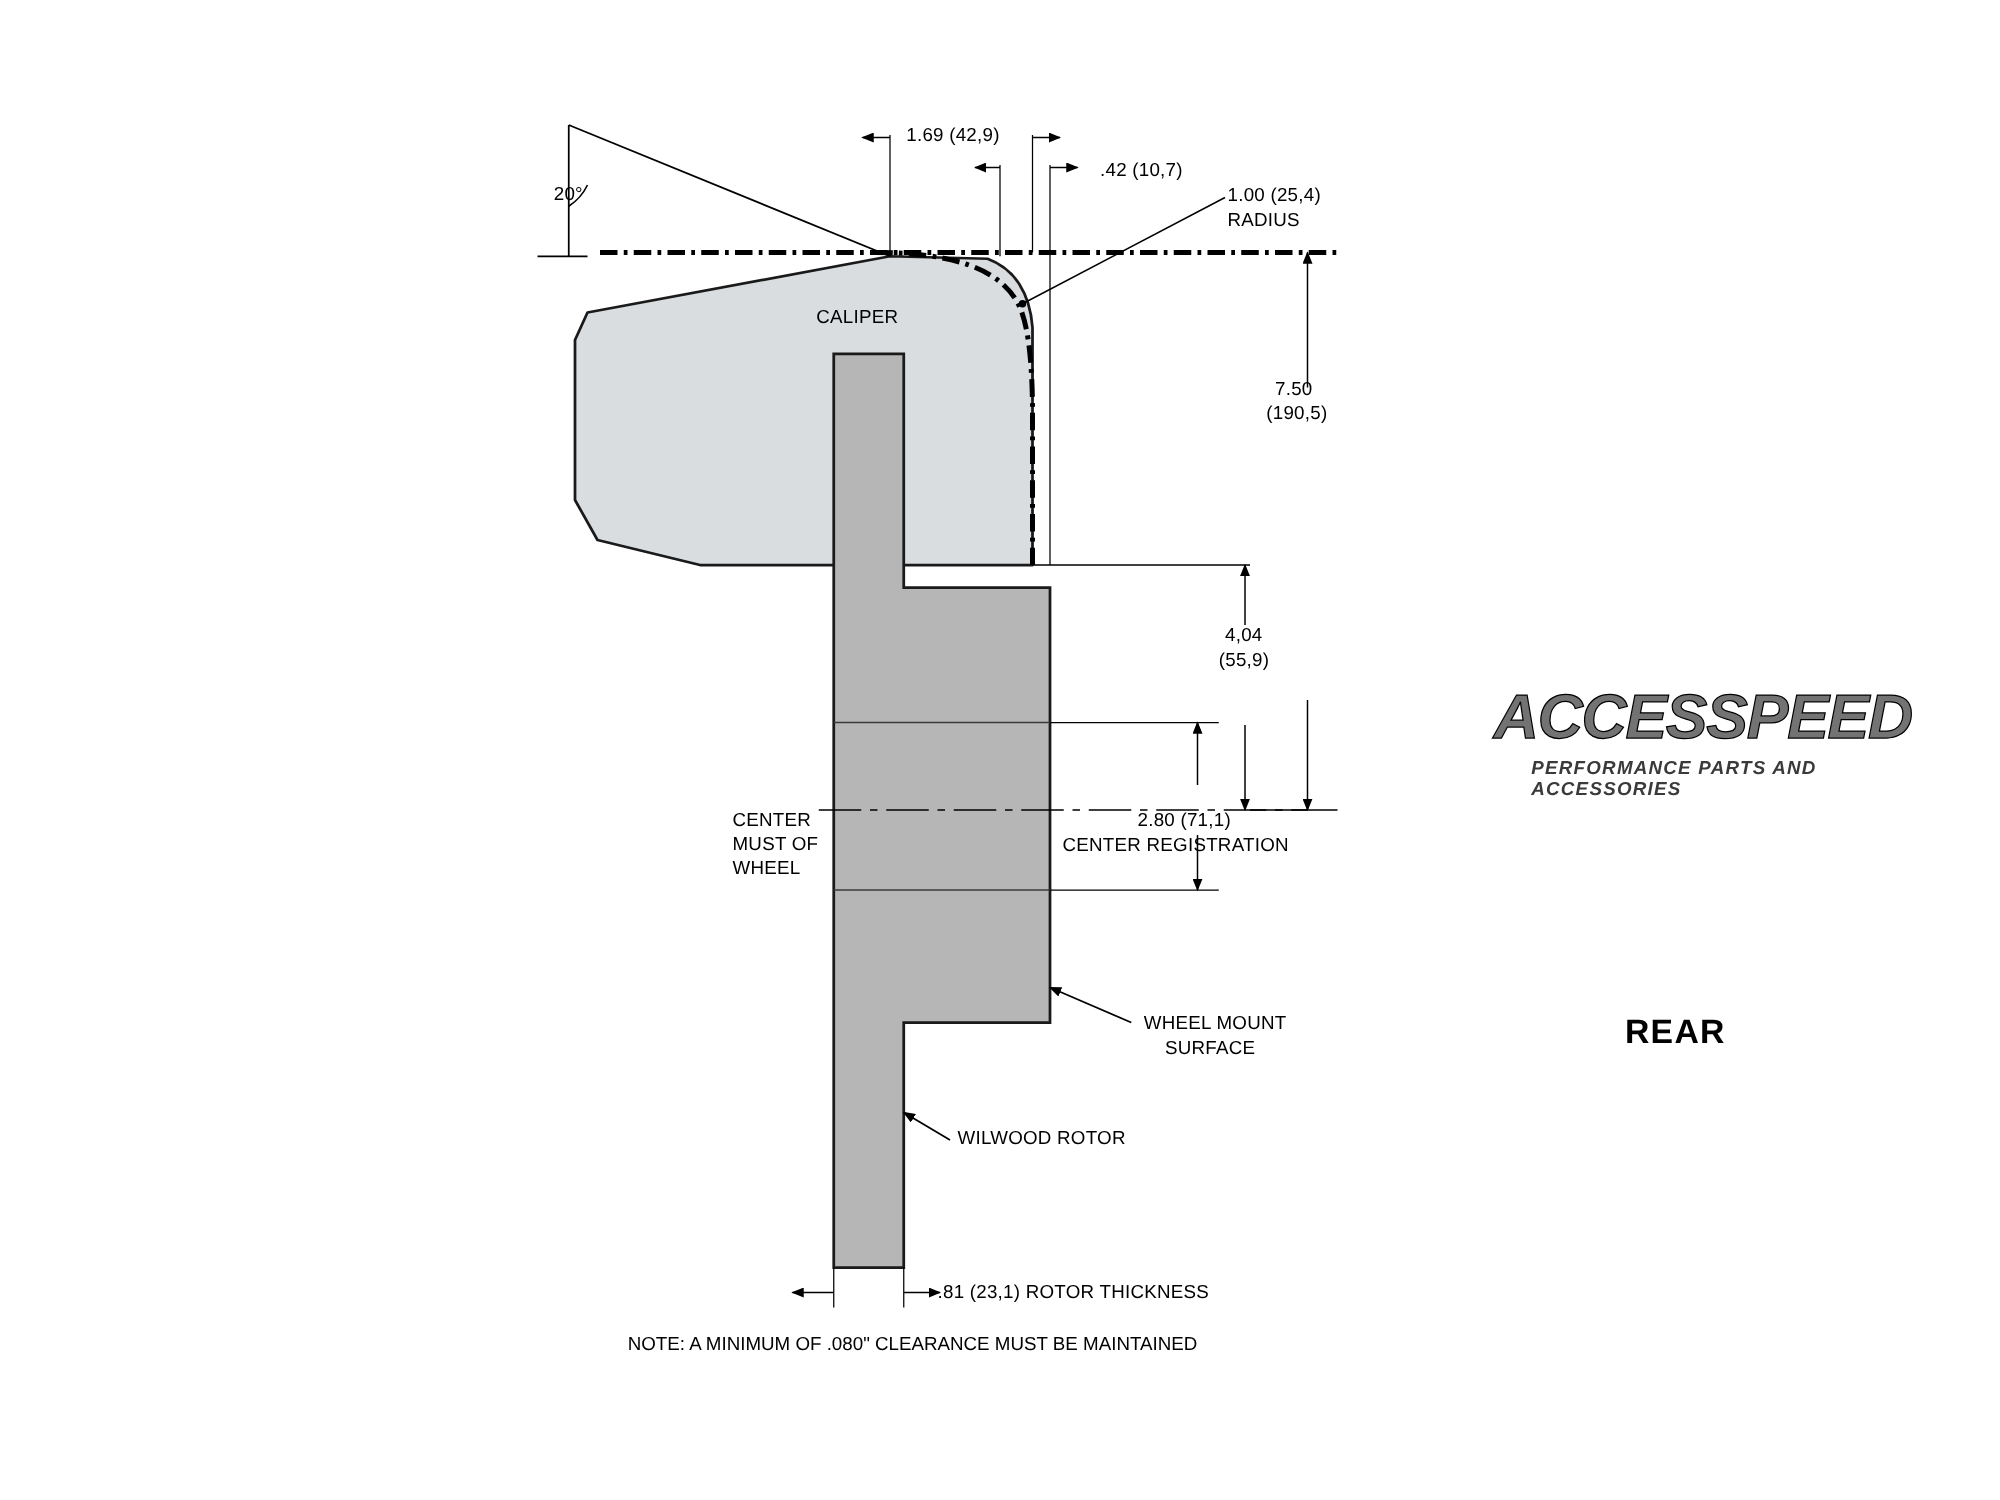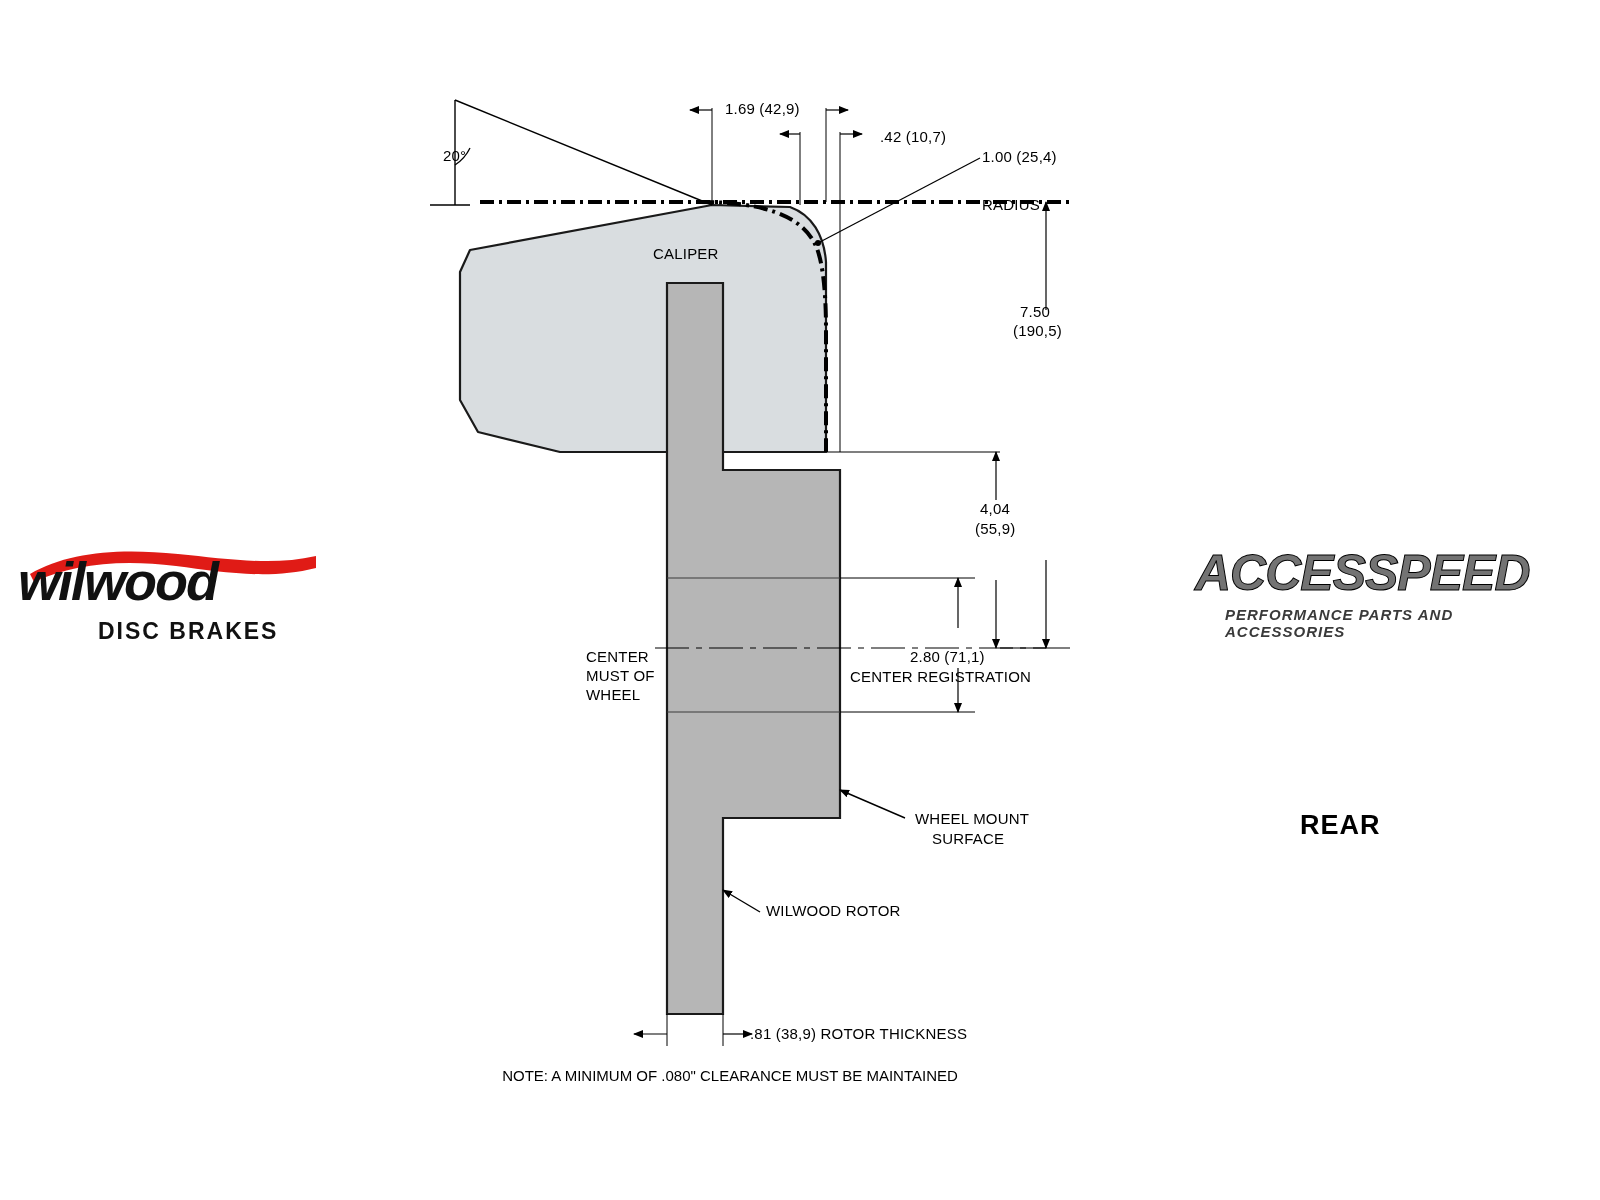--- a/index.html
+++ b/index.html
@@ -235,21 +235,21 @@
       <line x1="634" y1="1034" x2="667" y2="1034" stroke="#000" stroke-width="1.2" marker-start="url(#arrowStart)"></line>
       <line x1="723" y1="1034" x2="752" y2="1034" stroke="#000" stroke-width="1.2" marker-end="url(#arrowEnd)"></line>
     </g>
 
   </svg>
 
   <div class="lbl" style="left:443px; top:147px;">20°</div>
   <div class="lbl" style="left:725px; top:100px;">1.69 (42,9)</div>
   <div class="lbl" style="left:880px; top:128px;">.42 (10,7)</div>
   <div class="lbl" style="left:982px; top:148px;">1.00 (25,4)</div>
-  <div class="lbl" style="left:982px; top:168px;margin-top:28px;">RADIUS</div>
+  <div class="lbl" style="left:982px; top:168px;">RADIUS</div>
 
   <div class="lbl" style="left:653px; top:245px;">CALIPER</div>
 
   <div class="lbl" style="left:1020px; top:303px;">7.50</div>
   <div class="lbl" style="left:1013px; top:322px;">(190,5)</div>
 
   <div class="lbl" style="left:980px; top:500px;">4,04</div>
   <div class="lbl" style="left:975px; top:520px;">(55,9)</div>
 
   <div class="lbl" style="left:586px; top:648px;">CENTER</div>
@@ -257,33 +257,26 @@
   <div class="lbl" style="left:586px; top:686px;">WHEEL</div>
 
   <div class="lbl" style="left:910px; top:648px;">2.80 (71,1)</div>
   <div class="lbl" style="left:850px; top:668px;">CENTER REGISTRATION</div>
 
   <div class="lbl" style="left:915px; top:810px;text-align:right;">WHEEL MOUNT</div>
   <div class="lbl" style="left:932px; top:830px;">SURFACE</div>
 
   <div class="lbl" style="left:766px; top:902px;">WILWOOD ROTOR</div>
 
-  <div class="lbl" style="left:750px; top:1025px;">.81 (38,9) ROTOR THICKNESS</div>
+  <div class="lbl" style="left:750px; top:1025px;">.81 (23,1) ROTOR THICKNESS</div>
 
   <div class="note">
     <div>NOTE: A MINIMUM OF .080" CLEARANCE MUST BE MAINTAINED</div>
   </div>
 
-  <div class="wilwood">
-    <svg class="swoosh" viewBox="0 0 290 40">
-      <path d="M2,26 C40,4 90,0 150,6 C200,11 245,18 288,8 L288,20 C240,32 195,24 148,18 C92,11 44,16 6,34 Z" fill="#e01b16"></path>
-    </svg>
-    <div class="wordmark">wilwood</div>
-    <div class="sub">DISC BRAKES</div>
-  </div>
 
   <div class="accesspeed">
     <div class="word">ACCESSPEED</div>
     <div class="tag">PERFORMANCE PARTS AND ACCESSORIES</div>
   </div>
 
   <div class="rear">REAR</div>
 
 </div>
 

